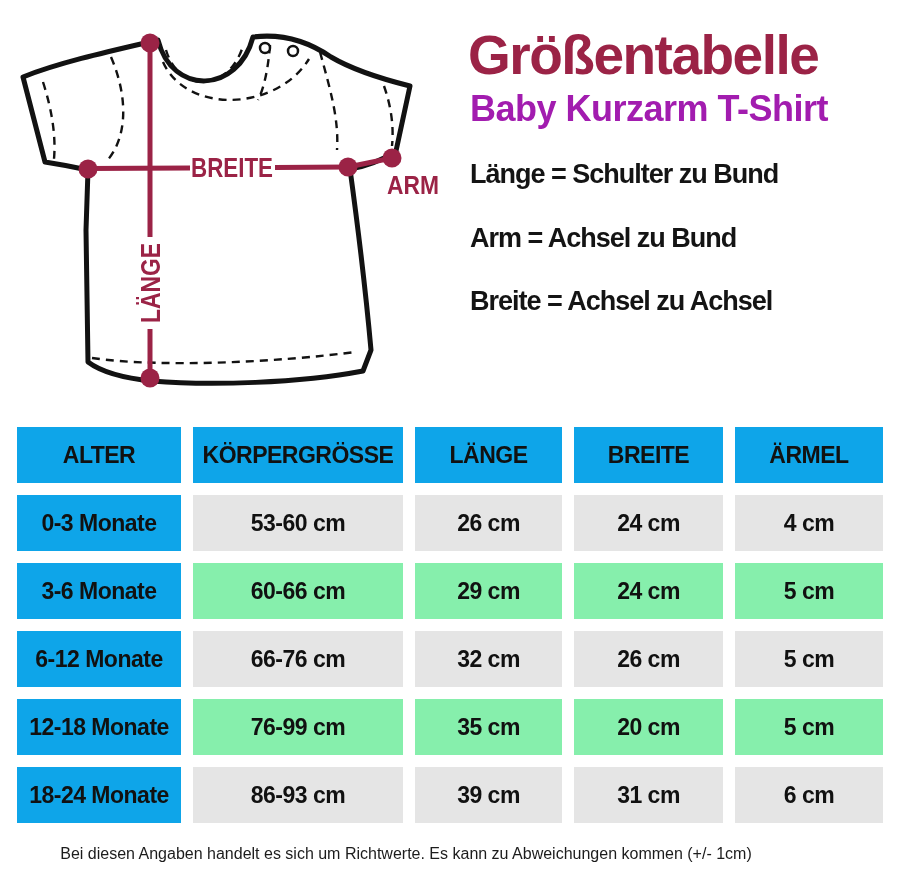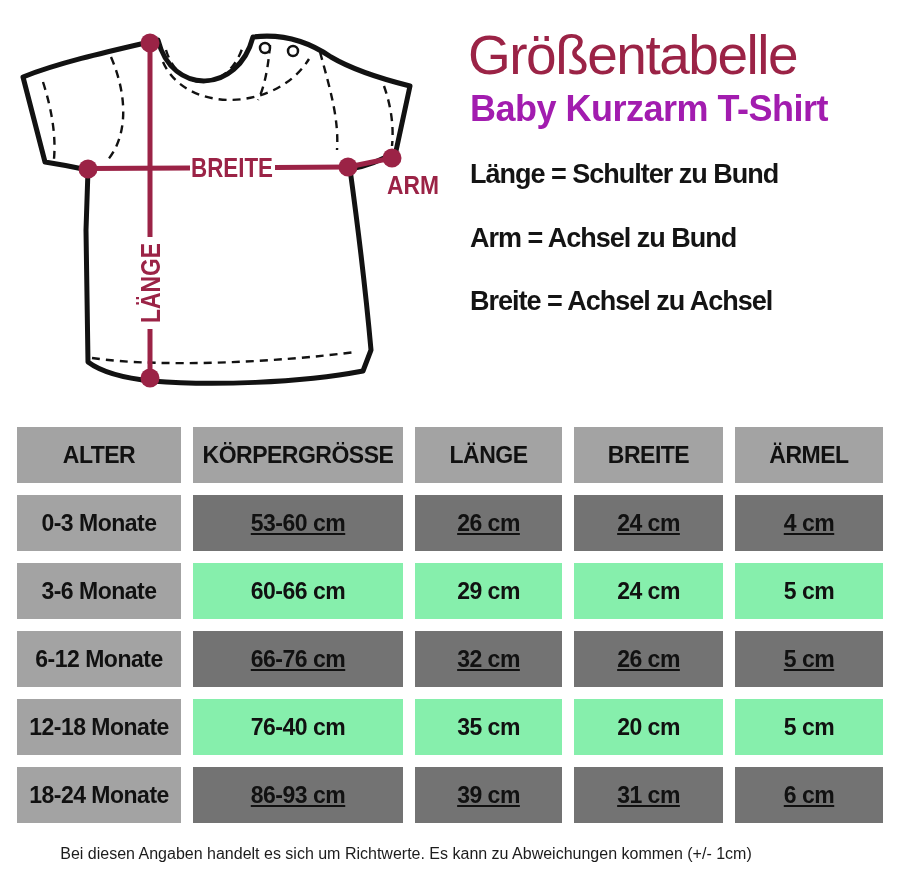--- a/index.html
+++ b/index.html
@@ -14,21 +14,21 @@
   .shirt-svg { position: absolute; left: 0; top: 0; width: 450px; height: 420px; }
   .svg-label {
     font-family: "Liberation Sans", sans-serif;
     font-weight: bold;
     fill: #9b2346;
   }
 
   
   .head-block { position: absolute; left: 468px; top: 28px; }
   .title {
-    margin: 0; font-size: 55px; font-weight: normal; color: #9b2346;
+    margin: 0; font-size: 55px; font-weight: bold; color: #9b2346;
     letter-spacing: -1.5px; line-height: 1.0; white-space: nowrap;
   }
   .subtitle {
     margin: 5px 0 0 2px; font-size: 36px; font-weight: bold; color: #a21caf;
     letter-spacing: -0.5px; white-space: nowrap;
   }
   .defs { position: absolute; left: 470px; top: 160px; }
   .def-line {
     margin: 0 0 34px 0; font-size: 27px; font-weight: bold; color: #141414;
     letter-spacing: -1px; line-height: 1.1; white-space: nowrap;
@@ -40,22 +40,22 @@
     display: grid;
     grid-template-columns: 164px 210px 147px 149px 148px;
     grid-auto-rows: 56px;
     column-gap: 12px; row-gap: 12px;
   }
   .cell {
     display: flex; align-items: center; justify-content: center;
     font-weight: bold; font-size: 23px; color: #111;
     letter-spacing: -0.5px; white-space: nowrap;
   }
-  .g-dark  { background: #a3a3a3; }
-  .g-mid   { background: #737373; text-decoration: underline; }
+  .g-dark  { background: #0ea5e9; }
+  .g-mid   { background: #e5e5e5; }
   .g-light { background: #86efac; }
 
   
   .footer-note {
     position: absolute; left: 0; top: 845px; width: 812px;
     text-align: center; font-size: 16px; color: #1c1c1c; margin: 0;
   }
 </style>
 </head>
 <body>
@@ -146,21 +146,21 @@
     <div class="cell g-light">24 cm</div>
     <div class="cell g-light">5 cm</div>
 
     <div class="cell g-dark">6-12 Monate</div>
     <div class="cell g-mid">66-76 cm</div>
     <div class="cell g-mid">32 cm</div>
     <div class="cell g-mid">26 cm</div>
     <div class="cell g-mid">5 cm</div>
 
     <div class="cell g-dark">12-18 Monate</div>
-    <div class="cell g-light">76-40 cm</div>
+    <div class="cell g-light">76-99 cm</div>
     <div class="cell g-light">35 cm</div>
     <div class="cell g-light">20 cm</div>
     <div class="cell g-light">5 cm</div>
 
     <div class="cell g-dark">18-24 Monate</div>
     <div class="cell g-mid">86-93 cm</div>
     <div class="cell g-mid">39 cm</div>
     <div class="cell g-mid">31 cm</div>
     <div class="cell g-mid">6 cm</div>
   </div>

